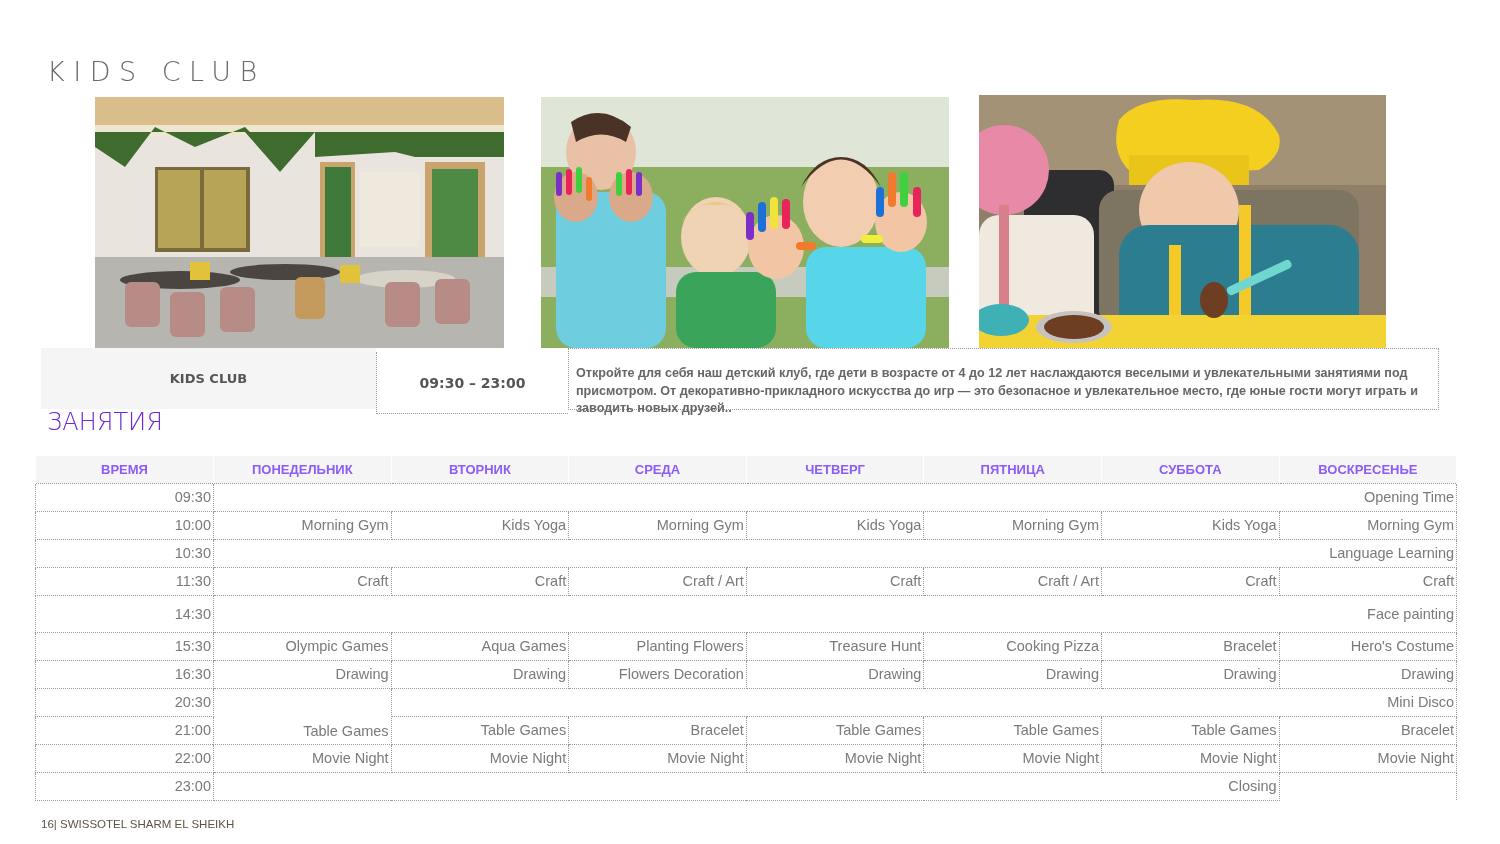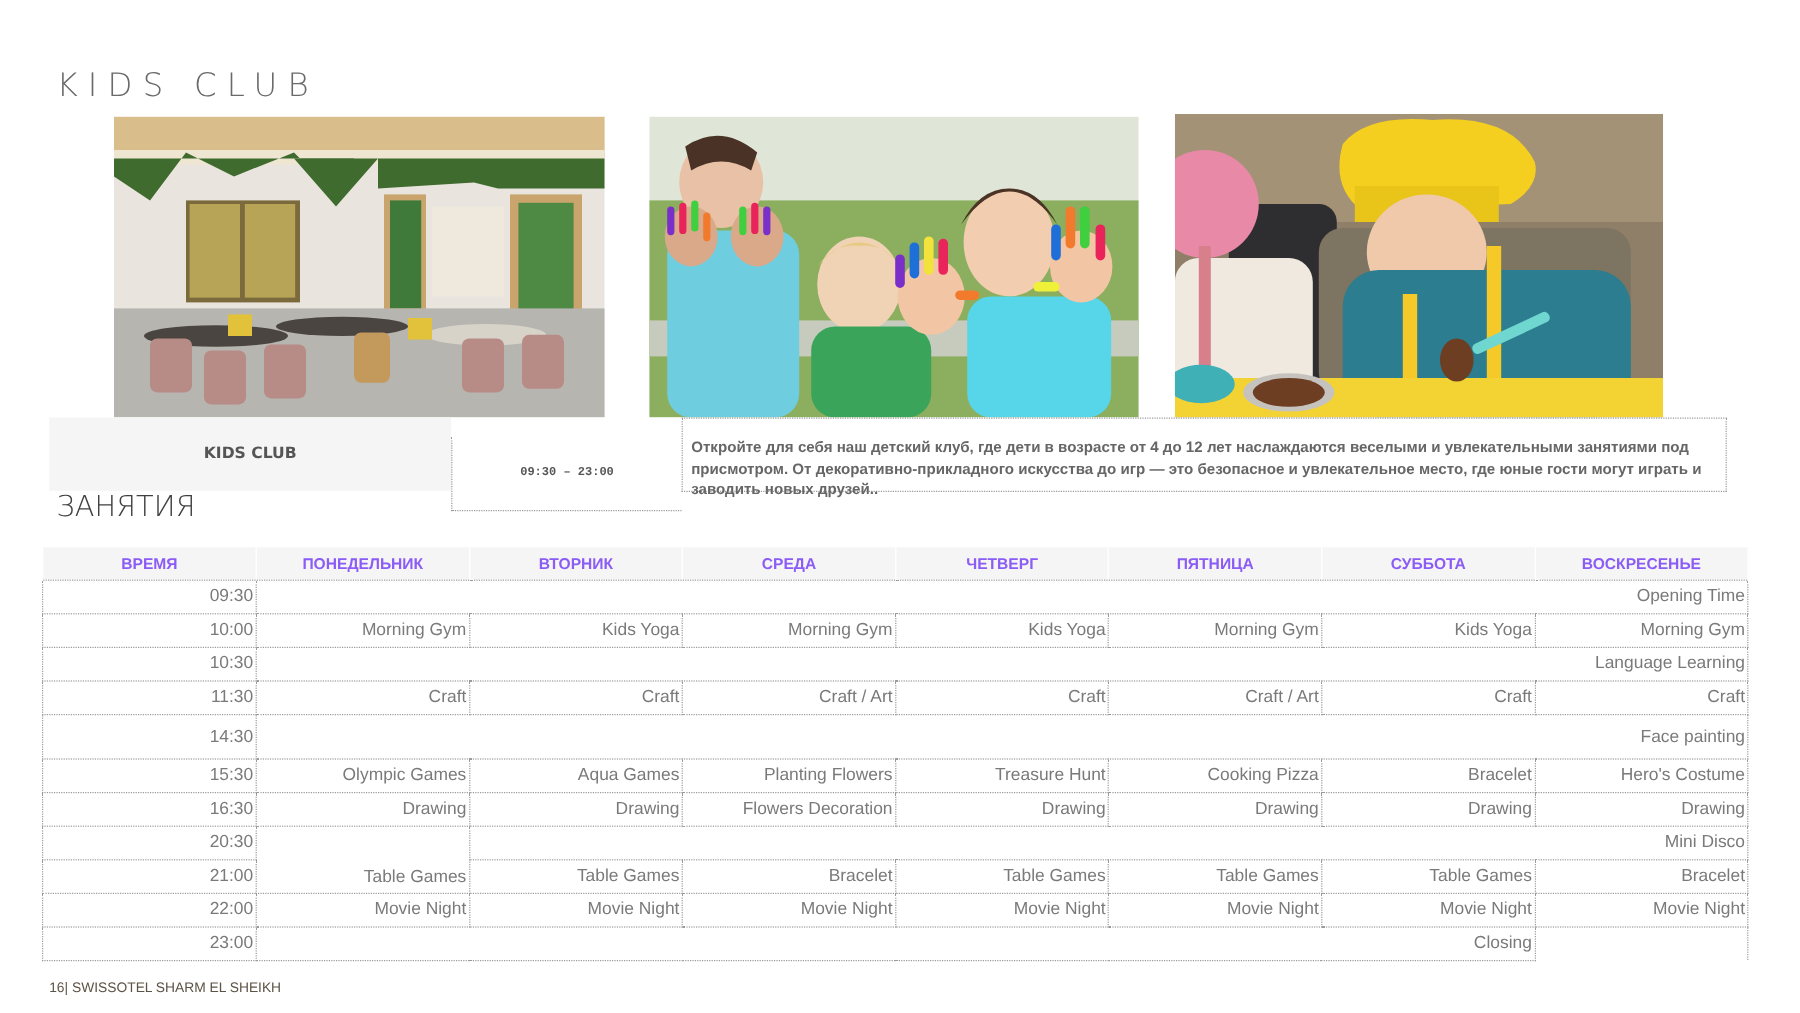--- a/index.html
+++ b/index.html
@@ -18,37 +18,37 @@
   #photo-2 { left: 541px; top: 97px; width: 408px; height: 251px; }
   #photo-3 { left: 979px; top: 95px; width: 407px; height: 253px; }
 
   .info-row { position: absolute; left: 41px; top: 348px; width: 1398px; height: 62px; }
   .info-name {
     position: absolute; left: 0; top: 0; width: 335px; height: 61px;
     background: #f5f5f5; display: flex; align-items: center; justify-content: center;
     font-size: 13px; font-weight: bold; color: #555;
   }
   .info-hours {
-    position: absolute; left: 335px; top: 16px; width: 192px; height: 62px;
+    position: absolute; left: 335px; top: 4px; width: 192px; height: 62px;
     border-left: 1px dotted #9a9a9a; border-bottom: 1px dotted #9a9a9a;
     display: flex; align-items: center; justify-content: center;
-    font-size: 10px; font-weight: bold; color: #555; font-family: Liberation Mono, monospace;
+    font-size: 14px; font-weight: bold; color: #555;
   }
   .info-desc {
     position: absolute; left: 527px; top: 0; width: 871px; height: 62px;
     border-left: 1px dotted #9a9a9a; border-right: 1px dotted #9a9a9a;
     border-top: 1px dotted #9a9a9a; border-bottom: 1px dotted #9a9a9a;
     padding: 16px 7px 0 7px;
     font-size: 12.6px; font-weight: bold; color: #666; line-height: 17.5px;
     font-family: "Liberation Sans", sans-serif;
   }
 
   .section-title {
     position: absolute; left: 47px; top: 408px;
-    font-size: 24px; font-weight: 300; color: #404040;
+    font-size: 24px; font-weight: 300; color: #6d28d9;
     font-family: "DejaVu Sans", sans-serif;
   }
 
   .schedule {
     position: absolute; left: 35px; top: 456px; width: 1421px;
     border-collapse: collapse; table-layout: fixed;
     font-family: "Liberation Sans", sans-serif;
   }
   .schedule col.c-time { width: 178px; }
   .schedule col.c-day { width: 177.6px; }

